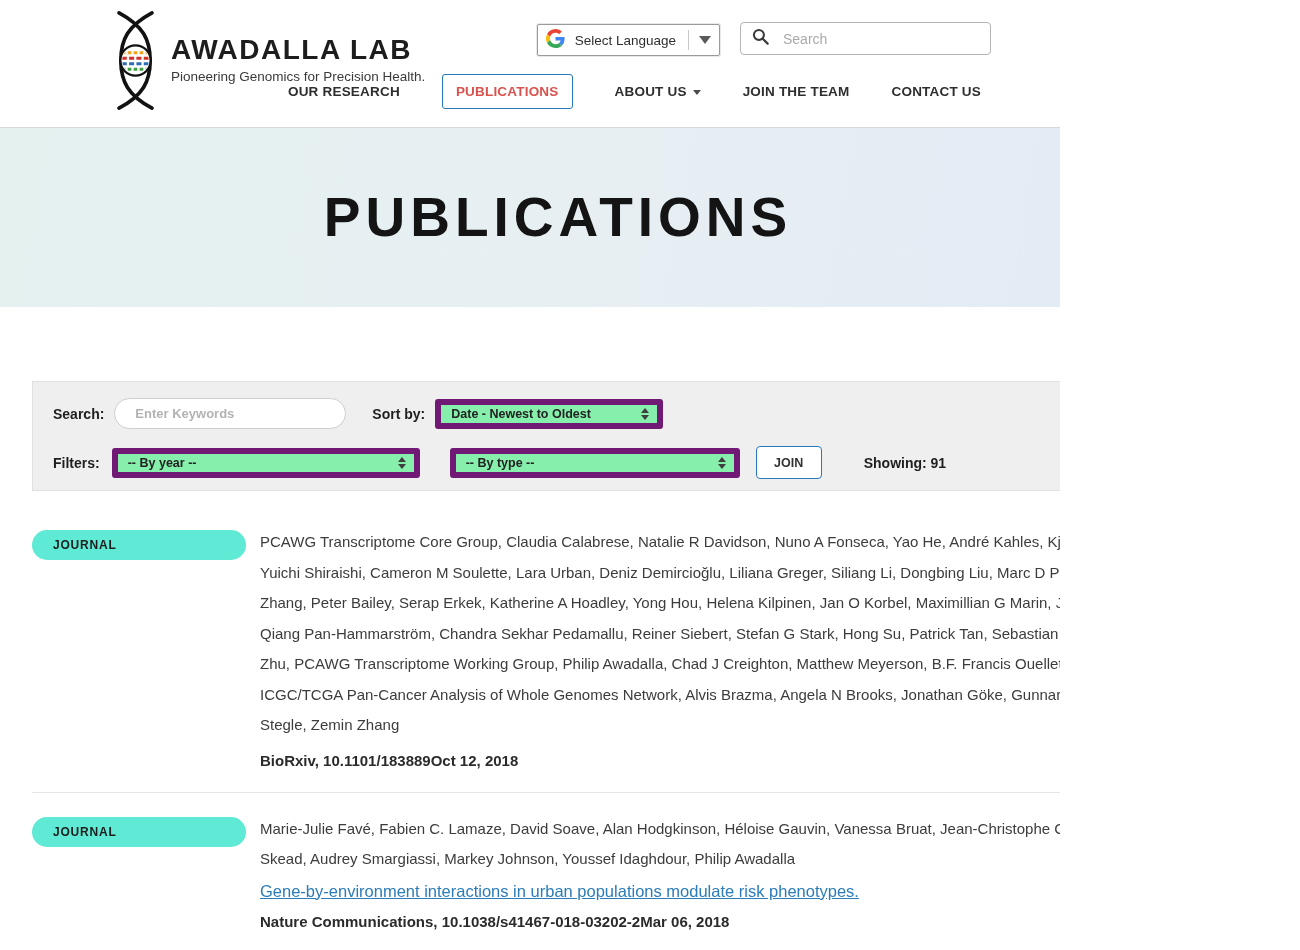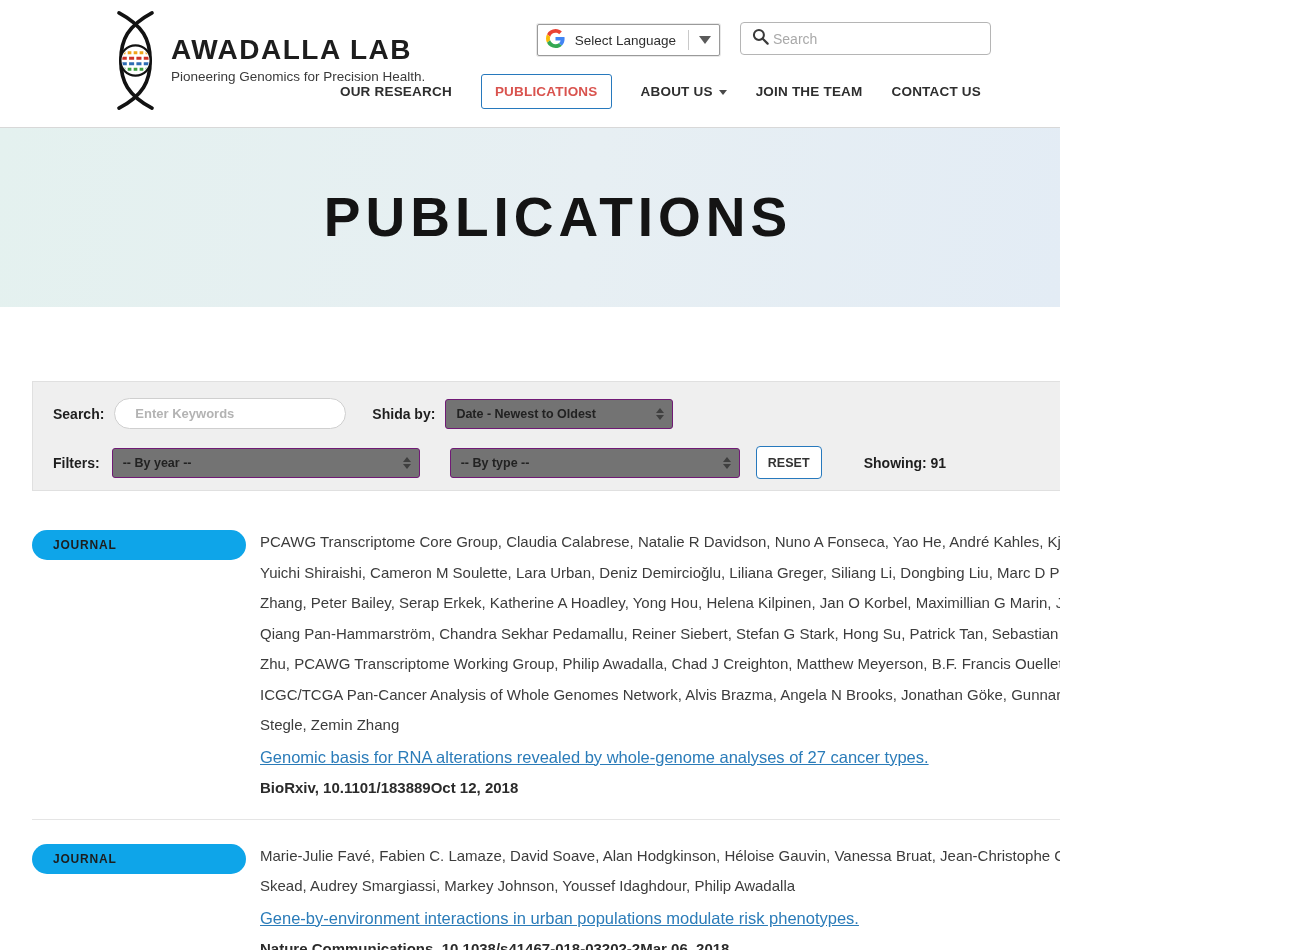--- a/index.html
+++ b/index.html
@@ -17,25 +17,25 @@
   .lang-box{position:absolute;top:24px;right:340px;height:30px;border:1px solid #9a9a9a;
             border-radius:2px;background:#fff;display:flex;align-items:center;
             padding:0 8px;gap:10px;box-shadow:0 0 0 1px #e8e8e8;cursor:pointer;}
   .lang-label{font-size:13.5px;color:#2f2f2f;}
   .lang-divider{width:1px;height:20px;background:#c9c9c9;margin-left:2px;}
   .tri-down-lg{width:0;height:0;border-left:6px solid transparent;border-right:6px solid transparent;
                border-top:8px solid #5a5a5a;}
 
   .top-search{position:absolute;top:22px;right:69px;width:251px;height:33px;border:1px solid #b5b5b5;
               border-radius:4px;background:#fff;display:flex;align-items:center;padding:0 10px;box-sizing:border-box;}
-  .top-search input{border:none;outline:none;flex:1;font-size:14px;margin-left:1px;
+  .top-search input{border:none;outline:none;flex:1;font-size:14px;margin-left:11px;
                     font-family:"Liberation Sans",sans-serif;color:#404040;background:transparent;}
   .top-search input::placeholder{color:#a9a9a9;}
 
-  .nav{position:absolute;top:73px;right:79px;display:flex;align-items:center;gap:29px;height:37px;}
+  .nav{position:absolute;top:73px;right:79px;display:flex;align-items:center;gap:42px;height:37px;}
   .nav-item{font-size:13.5px;font-weight:700;letter-spacing:.2px;color:#2e2e2e;text-decoration:none;
             display:flex;align-items:center;gap:6px;cursor:pointer;}
   .nav-item.active{color:#d9534e;border:1px solid #2779bd;border-radius:3px;padding:9px 13px;background:#fff;}
   .caret{width:0;height:0;border-left:4.5px solid transparent;border-right:4.5px solid transparent;
          border-top:5.5px solid #4a4a4a;margin-top:1px;}
 
   
   .hero{position:absolute;top:127px;left:0;width:100%;height:180px;
         background:linear-gradient(100deg,#e4f1ef 0%,#e7eff3 55%,#e3ecf5 100%);
         border-top:1px solid #d8d8d8;box-sizing:border-box;}
@@ -46,21 +46,21 @@
   .filter-bar{position:absolute;top:381px;left:32px;right:-20px;height:110px;background:#efefef;
               border:1px solid #e0e0e0;box-sizing:border-box;}
   .filter-row{display:flex;align-items:center;}
   .filter-row.r1{margin:16px 0 0 20px;}
   .filter-row.r2{margin:17px 0 0 20px;}
   .f-label{font-size:14px;font-weight:700;color:#1e1e1e;}
   .pill-input{width:232px;height:31px;border:1px solid #cfcfcf;border-radius:16px;background:#fff;
               margin-left:10px;padding:12px 20px;box-sizing:border-box;outline:none;
               font-family:"Liberation Sans",sans-serif;font-size:13px;font-weight:700;color:#555;}
   .pill-input::placeholder{color:#b3b3b3;}
-  .sel{height:30px;border:1px solid #701a75;border-radius:3px;background:#737373;display:flex;
+  .sel{height:30px;border:6px solid #701a75;border-radius:3px;background:#86efac;display:flex;
        align-items:center;justify-content:space-between;padding:0 8px 0 10px;box-sizing:border-box;
        cursor:pointer;}
   .sel-text{font-size:12.5px;font-weight:700;color:#222;}
   .stepper{display:flex;flex-direction:column;gap:2px;align-items:center;}
   .tri-up{width:0;height:0;border-left:4px solid transparent;border-right:4px solid transparent;
           border-bottom:5px solid #3f3f3f;}
   .tri-down{width:0;height:0;border-left:4px solid transparent;border-right:4px solid transparent;
             border-top:5px solid #3f3f3f;}
   .sel-sort{width:228px;margin-left:10px;}
   .sel-type{width:290px;margin-left:30px;}
@@ -68,21 +68,21 @@
   .reset-btn{margin-left:16px;width:66px;height:33px;background:#fff;border:1px solid #2779bd;
              border-radius:4px;font-family:"Liberation Sans",sans-serif;font-size:12.5px;
              font-weight:600;color:#333;cursor:pointer;}
   .showing{margin-left:42px;font-size:14px;font-weight:700;color:#1e1e1e;}
   .ml26{margin-left:26px;}
 
   
   .pub-list{position:absolute;top:527px;left:32px;width:1276px;}
   .pub-entry{position:relative;padding-left:228px;}
   .pub-badge{position:absolute;left:0;top:3px;width:214px;height:30px;border-radius:15px;
-             background:#0ea5e9;display:flex;align-items:center;padding-left:21px;box-sizing:border-box;}
+             background:#5eead4;display:flex;align-items:center;padding-left:21px;box-sizing:border-box;}
   .pub-badge span{font-size:12px;font-weight:700;letter-spacing:.8px;color:#1d1d1d;}
   .pub-authors{margin:0;font-size:15px;line-height:30.5px;color:#3c3c3c;}
   .pub-title{display:inline-block;margin-top:5px;font-size:16.5px;color:#2b7cb9;
              text-decoration:underline;line-height:22px;}
   .pub-meta{margin:11px 0 0 0;font-size:15px;font-weight:700;color:#2b2b2b;}
   .pub-sep{border:none;border-top:1px solid #e5e5e5;margin:23px 0 21px 0;}
 </style>
 </head>
 <body>
 
@@ -150,21 +150,21 @@
   </div>
 
   <div class="hero">
     <h1>PUBLICATIONS</h1>
   </div>
 
   <div class="filter-bar">
     <div class="filter-row r1">
       <span class="f-label">Search:</span>
       <input class="pill-input" type="text" placeholder="Enter Keywords" style="">
-      <span class="f-label ml26">Shida by:</span>
+      <span class="f-label ml26">Sort by:</span>
       <div class="sel sel-sort">
         <span class="sel-text">Date - Newest to Oldest</span>
         <span class="stepper">
           <span class="tri-up"></span>
             <span class="tri-down"></span>
         </span>
       </div>
     </div>
     <div class="filter-row r2">
       <span class="f-label">Filters:</span>
@@ -175,35 +175,34 @@
             <span class="tri-down"></span>
         </span>
       </div>
       <div class="sel sel-type">
         <span class="sel-text">-- By type --</span>
         <span class="stepper">
           <span class="tri-up"></span>
             <span class="tri-down"></span>
         </span>
       </div>
-      <button class="reset-btn">RESET</button>
+      <button class="reset-btn">JOIN</button>
       <span class="showing">
         <span>Showing:</span> <span>91</span>
       </span>
     </div>
   </div>
 
   <div class="pub-list">
 
     <div class="pub-entry">
       <div class="pub-badge">
         <span>JOURNAL</span>
       </div>
       <p class="pub-authors">PCAWG Transcriptome Core Group, Claudia Calabrese, Natalie R Davidson, Nuno A Fonseca, Yao He, André Kahles, Kjong-Van Lehmann, Fenglin Liu, Yuichi Shiraishi, Cameron M Soulette, Lara Urban, Deniz Demircioğlu, Liliana Greger, Siliang Li, Dongbing Liu, Marc D Perry, Linda Xiang, Fan Zhang, Junjun Zhang, Peter Bailey, Serap Erkek, Katherine A Hoadley, Yong Hou, Helena Kilpinen, Jan O Korbel, Maximillian G Marin, Julia Markowski, Tannistha Nandi, Qiang Pan-Hammarström, Chandra Sekhar Pedamallu, Reiner Siebert, Stefan G Stark, Hong Su, Patrick Tan, Sebastian M Waszak, Christina Yung, Shida Zhu, PCAWG Transcriptome Working Group, Philip Awadalla, Chad J Creighton, Matthew Meyerson, B.F. Francis Ouellette, Kui Wu, Huanming Yang, ICGC/TCGA Pan-Cancer Analysis of Whole Genomes Network, Alvis Brazma, Angela N Brooks, Jonathan Göke, Gunnar Rätsch, Roland F Schwarz, Oliver Stegle, Zemin Zhang</p>
-      <a class="pub-title" href="#">Genomic basis for RNA alterations revealed by whole-genome analyses of 27 cancer types.</a>
       <p class="pub-meta"><span>BioRxiv, 10.1101/183889</span><span>Oct 12, 2018</span></p>
     </div>
 
     <hr class="pub-sep">
 
     <div class="pub-entry">
       <div class="pub-badge">
         <span>JOURNAL</span>
       </div>
       <p class="pub-authors">Marie-Julie Favé, Fabien C. Lamaze, David Soave, Alan Hodgkinson, Héloise Gauvin, Vanessa Bruat, Jean-Christophe Grenier, Elias Gbeha, Kimberly Skead, Audrey Smargiassi, Markey Johnson, Youssef Idaghdour, Philip Awadalla</p>

